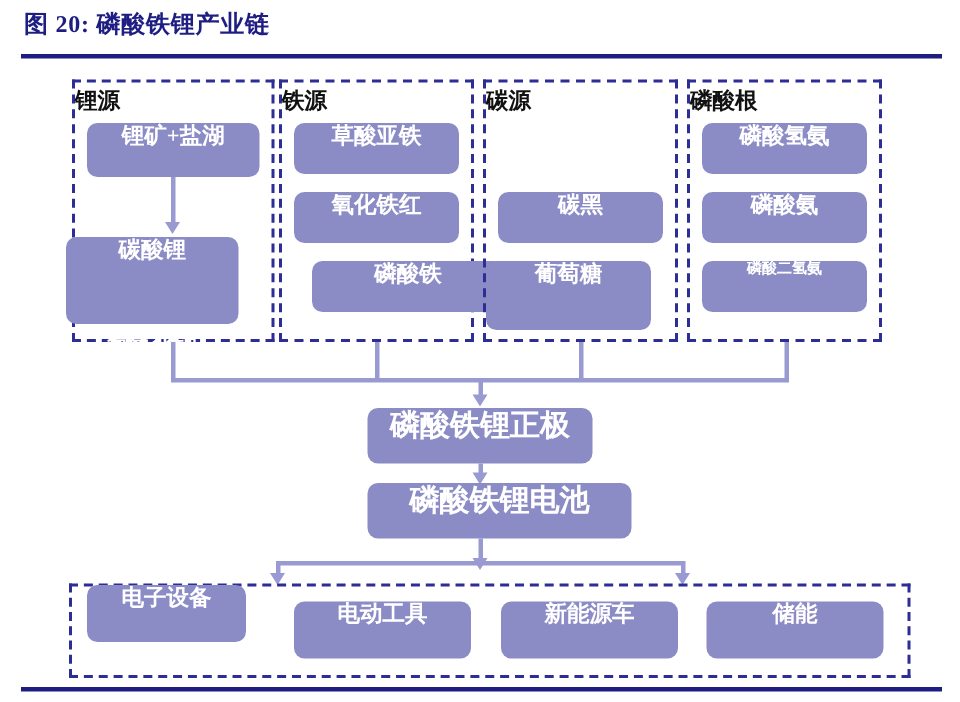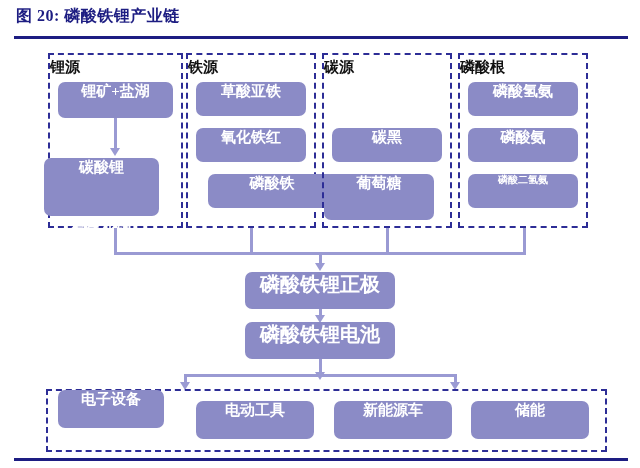--- a/index.html
+++ b/index.html
@@ -136,21 +136,21 @@
   <div class="conn-v" style="left:523px; top:228px; height:26px;"></div>
   <div class="conn-h" style="left:114px; top:252px; width:412px;"></div>
   <div class="conn-v" style="left:319px; top:252px; height:14px;"></div>
   <div class="arrow-down" style="left:315px; top:263px;"></div>
 
   <div class="node lg" style="left:245px; top:272px; width:150px; height:37px;">
     <span class="ln">磷酸铁锂正极</span>
   </div>
   <div class="conn-v" style="left:319px; top:309px; height:9px;"></div>
   <div class="arrow-down" style="left:315px; top:315px;"></div>
-  <div class="node lg" style="left:245px; top:322px; width:150px; height:37px;">
+  <div class="node lg" style="left:245px; top:322px; width:176px; height:37px;">
     <span class="ln">磷酸铁锂电池</span>
   </div>
 
   <div class="conn-v" style="left:319px; top:359px; height:16px;"></div>
   <div class="conn-h" style="left:184px; top:374px; width:272px;"></div>
   <div class="conn-v" style="left:184px; top:374px; height:10px;"></div>
   <div class="conn-v" style="left:454px; top:374px; height:10px;"></div>
   <div class="arrow-down" style="left:180px; top:382px;"></div>
   <div class="arrow-down" style="left:315px; top:372px;"></div>
   <div class="arrow-down" style="left:450px; top:382px;"></div>

